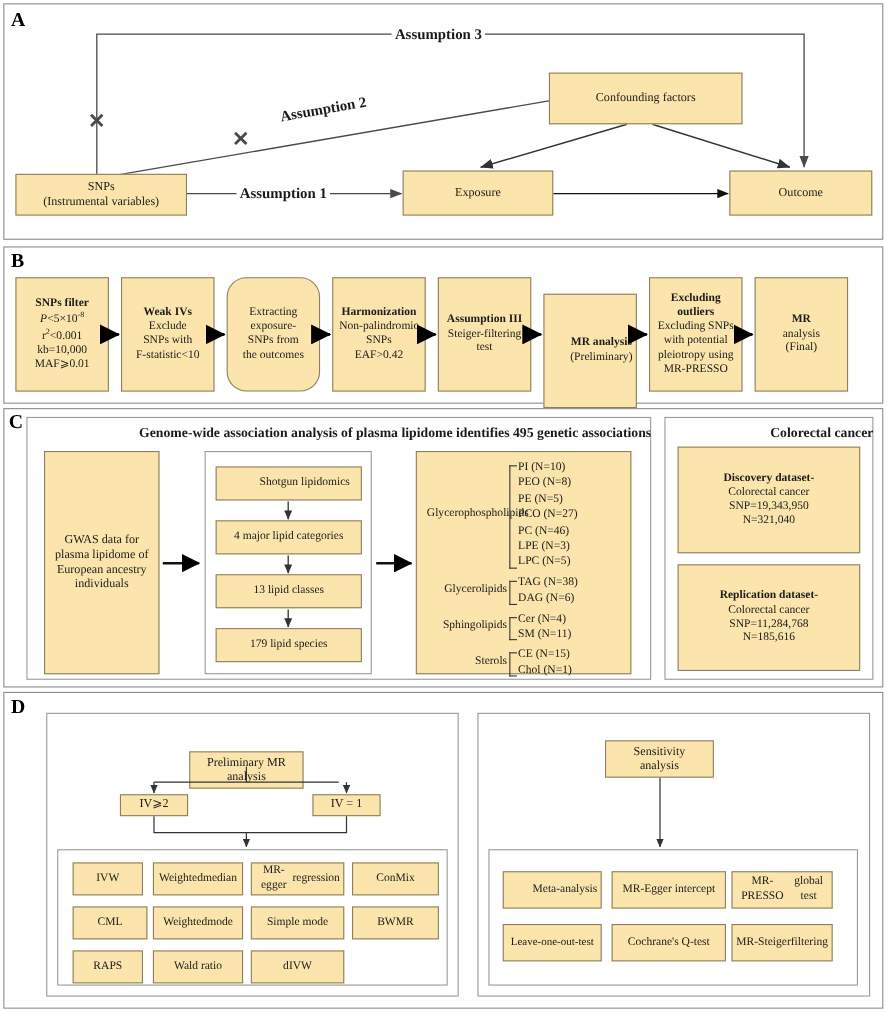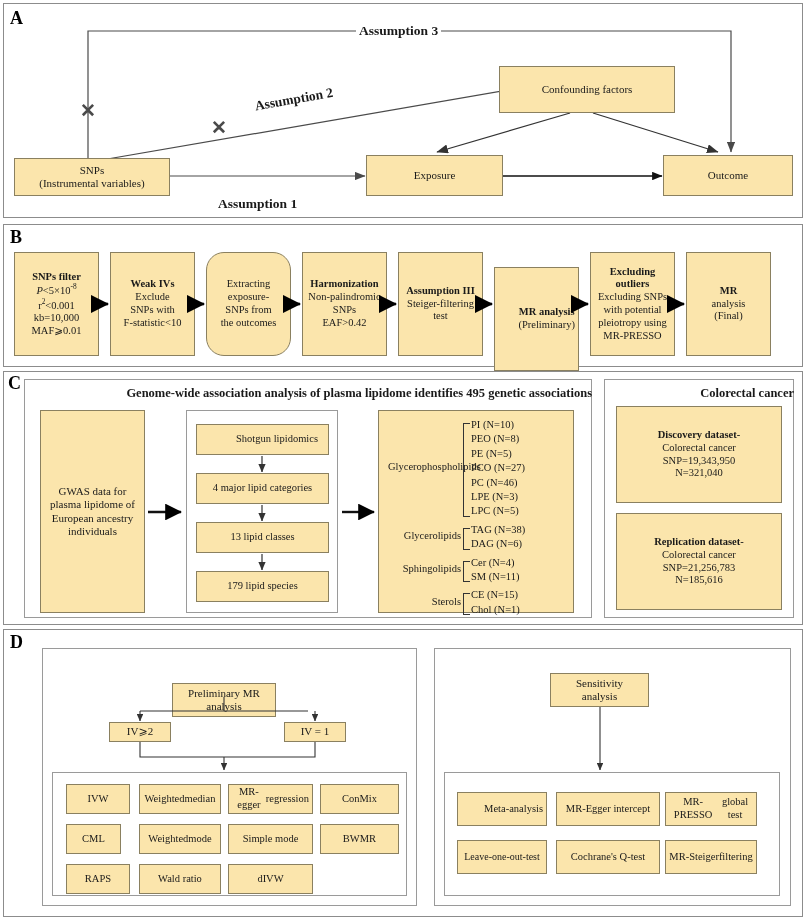--- a/index.html
+++ b/index.html
@@ -83,21 +83,21 @@
 </div>
 <div class="box" style="left:366px;top:155px;width:137px;height:41px;">
   <span>Exposure</span>
 </div>
 <div class="box" style="left:663px;top:155px;width:130px;height:41px;">
   <span>Outcome</span>
 </div>
 
 <div class="asmp" style="left:356px;top:23px;">Assumption 3</div>
 <div class="asmp" style="left:252px;top:99px;transform:rotate(-10deg);transform-origin:left center;">Assumption 2</div>
-<div class="asmp" style="left:215px;top:168px;margin-top:28px;">Assumption 1</div>
+<div class="asmp" style="left:215px;top:168px;">Assumption 1</div>
 
 <div class="xmark" style="left:80px;top:101px;">✕</div>
 <div class="xmark" style="left:211px;top:118px;">✕</div>
 
 <div class="panel" style="left:3px;top:224px;width:800px;height:143px;">
   <div class="panel-letter" style="left:6px;top:3px;">B</div>
 </div>
 
 <div id="panelB-boxes">
     <div class="box" style="left: 14px; top: 252px; width: 85px; height: 104px; font-size: 10.5px;">
@@ -238,21 +238,21 @@
         <div class="b-title">Discovery dataset-</div>
         <div>Colorectal cancer</div>
         <div>SNP=19,343,950</div>
         <div>N=321,040</div>
       </div>
     </div>
     <div class="box" style="left: 616px; top: 513px; width: 166px; height: 97px; font-size: 10.5px;">
       <div>
         <div class="b-title">Replication dataset-</div>
         <div>Colorectal cancer</div>
-        <div>SNP=21,256,783</div>
+        <div>SNP=11,284,768</div>
         <div>N=185,616</div>
       </div>
     </div>
   </div>
 
 <div class="panel" style="left:3px;top:629px;width:800px;height:288px;">
   <div class="panel-letter" style="left:6px;top:3px;">D</div>
 </div>
 
 <div class="innerbox" style="left:42px;top:648px;width:375px;height:258px;"></div>
@@ -280,21 +280,21 @@
       <div>Weighted</div>
       <div>median</div>
     </div>
     <div class="box" style="left: 228px; top: 784px; width: 85px; height: 30px; font-size: 10.5px;">
       <div>MR-egger</div>
       <div>regression</div>
     </div>
     <div class="box" style="left: 320px; top: 784px; width: 79px; height: 30px; font-size: 10.5px;">
       <div>ConMix</div>
     </div>
-    <div class="box" style="left: 66px; top: 824px; width: 55px; height: 30px; font-size: 10.5px;">
+    <div class="box" style="left: 66px; top: 824px; width: 68px; height: 30px; font-size: 10.5px;">
       <div>CML</div>
     </div>
     <div class="box" style="left: 139px; top: 824px; width: 82px; height: 30px; font-size: 10.5px;">
       <div>Weighted</div>
       <div>mode</div>
     </div>
     <div class="box" style="left: 228px; top: 824px; width: 85px; height: 30px; font-size: 10.5px;">
       <div>Simple mode</div>
     </div>
     <div class="box" style="left: 320px; top: 824px; width: 79px; height: 30px; font-size: 10.5px;">

